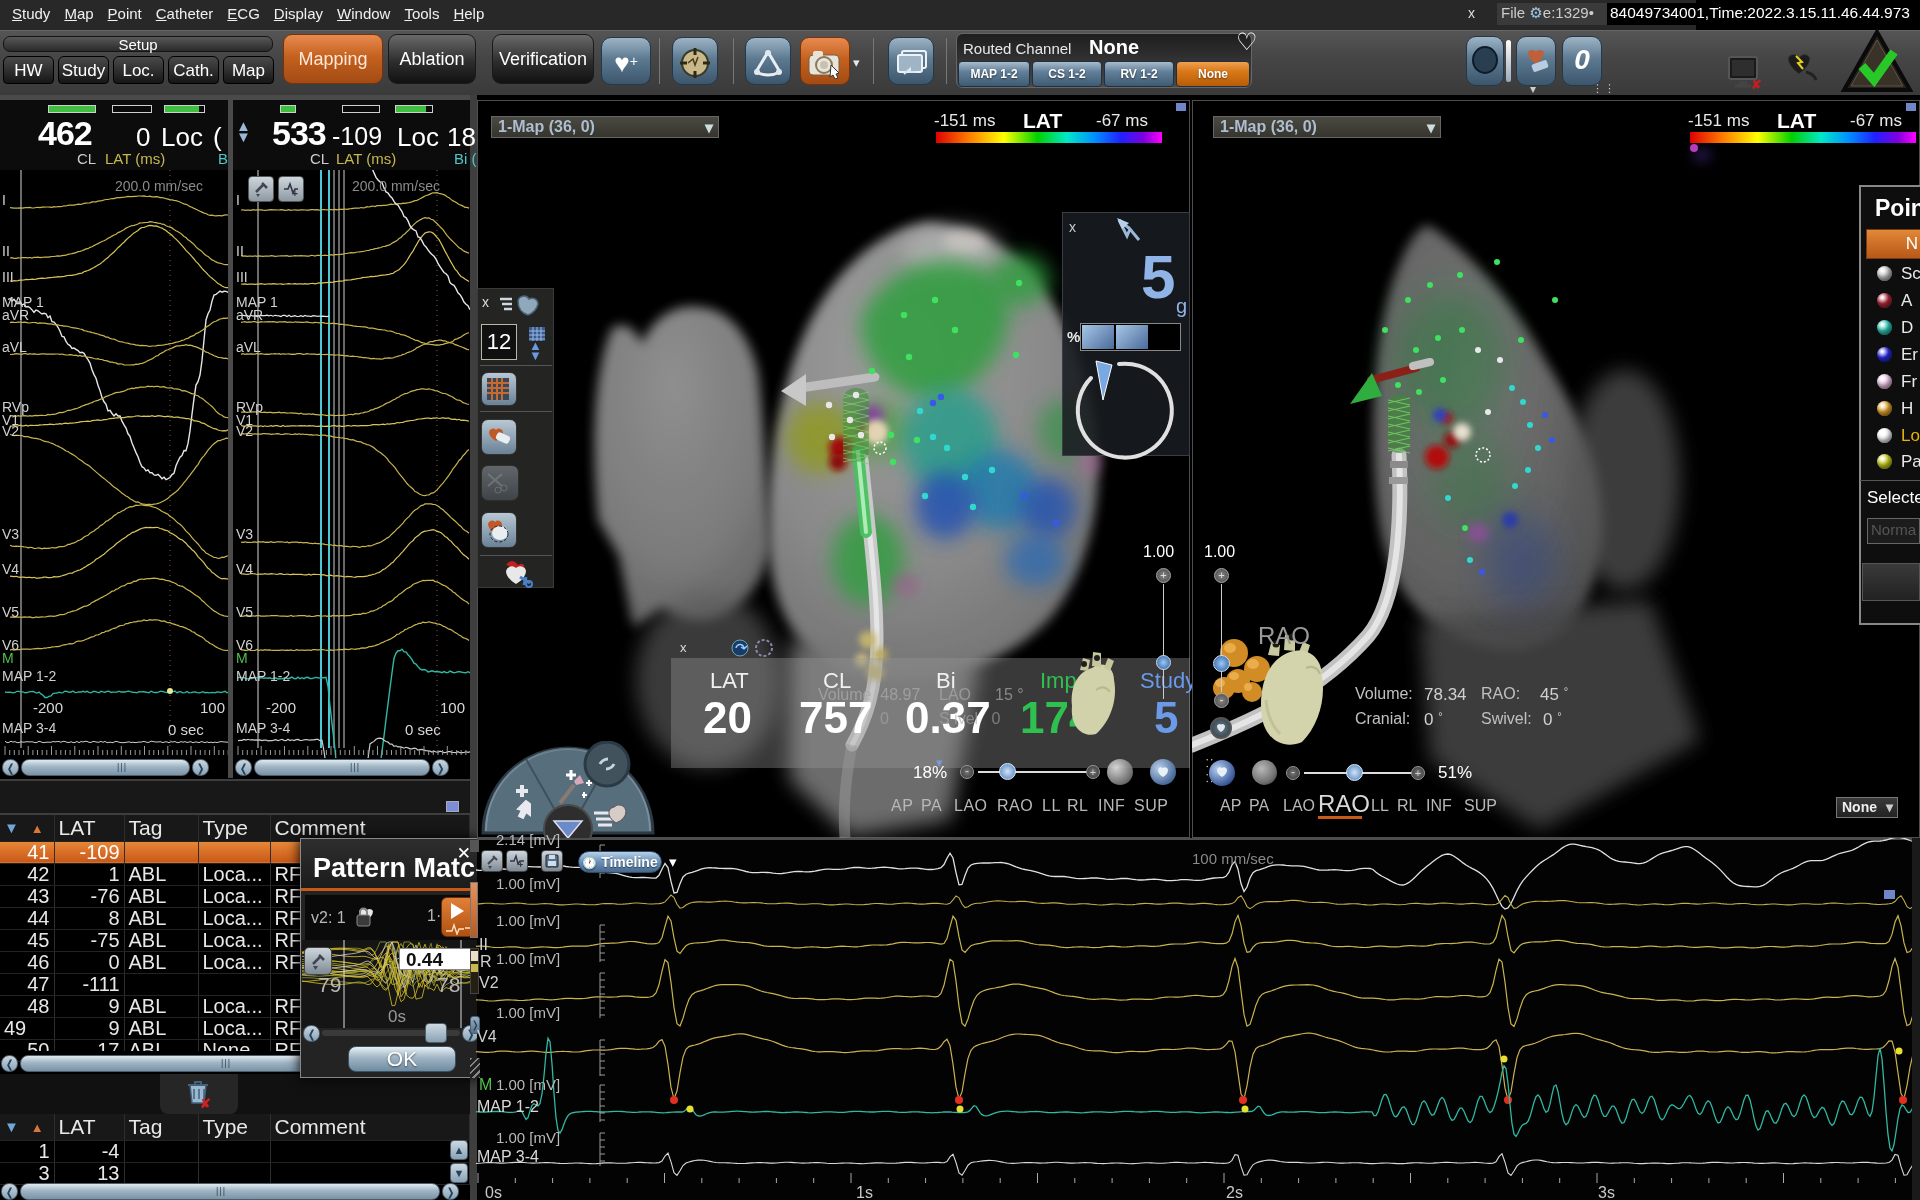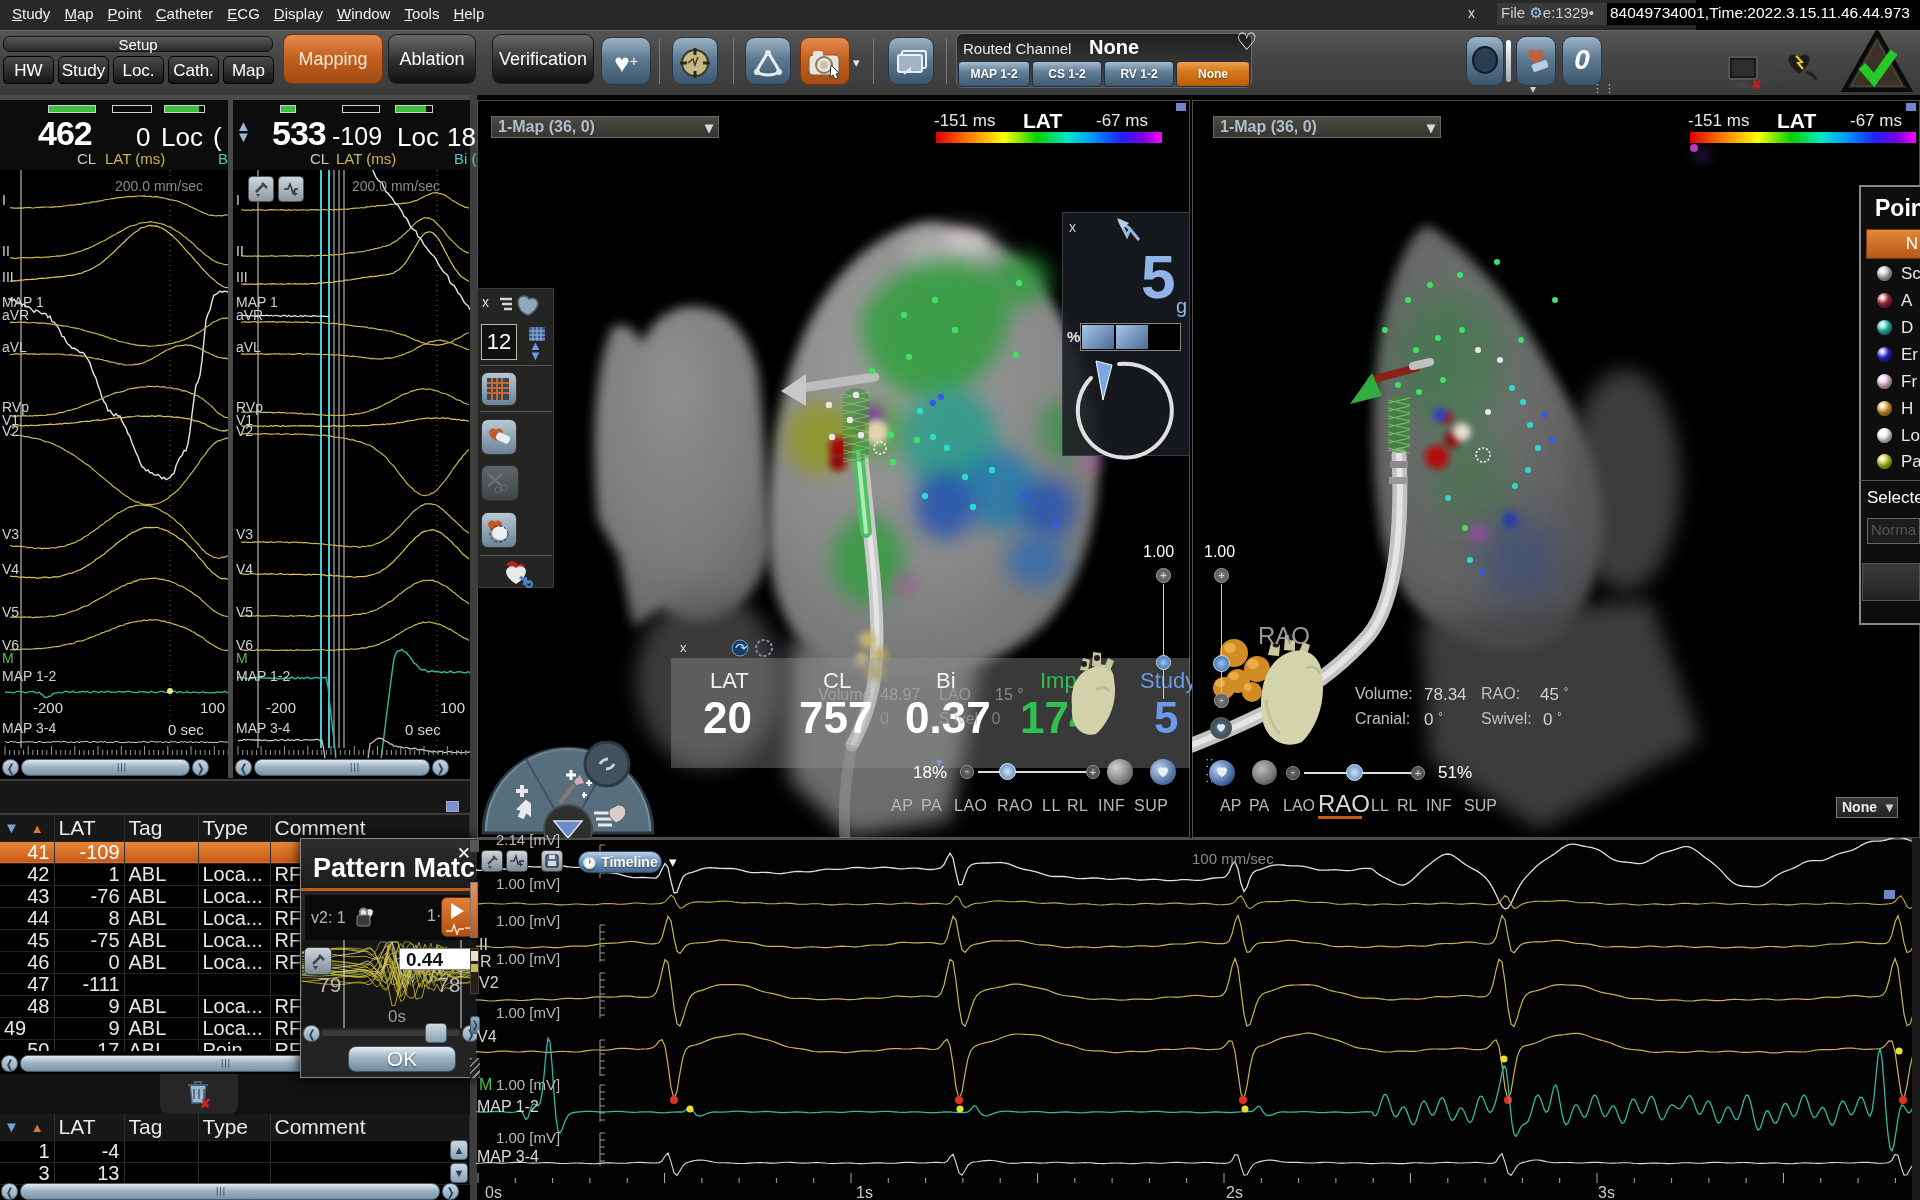--- a/index.html
+++ b/index.html
@@ -327,21 +327,21 @@
           <td style="">49</td>
           <td style="text-align:right;">9</td>
           <td style="">ABL</td>
           <td style="">Loca...</td>
           <td style="">RF#</td>
         </tr>
         <tr style="height:22px;">
           <td style="text-align:right;">50</td>
           <td style="text-align:right;">17</td>
           <td style="">ABL</td>
-          <td style="">Poin.</td>
+          <td style="">None.</td>
           <td style="">RF#</td>
         </tr>
       </tbody>
     </table>
   </div>
 <div class="abs" style="left:0;top:1051px;width:470px;height:6px;background:#000"></div>
 <div class="sbarrow" style="left:1px;top:1055px">❬</div>
 <div class="sb" style="left:20px;top:1055px;width:435px">
     <div style="position:absolute;left:200px;top:2px;color:#2e4a5e;font-size:9px;letter-spacing:1px">|||</div>
   </div>
@@ -837,21 +837,21 @@
 <div class="abs" style="left:1901px;top:291px;color:#e8e8e8;font-size:17px"> A</div>
 <div class="abs" style="left:1877px;top:320px;width:15px;height:15px;border-radius:50%;background:radial-gradient(circle at 35% 30%,#fff 5%,#2fc8b8 45%,#2fc8b8);box-shadow:inset -2px -3px 4px #0008"></div>
 <div class="abs" style="left:1901px;top:318px;color:#e8e8e8;font-size:17px">D</div>
 <div class="abs" style="left:1877px;top:347px;width:15px;height:15px;border-radius:50%;background:radial-gradient(circle at 35% 30%,#fff 5%,#2828e0 45%,#2828e0);box-shadow:inset -2px -3px 4px #0008"></div>
 <div class="abs" style="left:1901px;top:345px;color:#e8e8e8;font-size:17px">Er</div>
 <div class="abs" style="left:1877px;top:374px;width:15px;height:15px;border-radius:50%;background:radial-gradient(circle at 35% 30%,#fff 5%,#f0c8e8 45%,#f0c8e8);box-shadow:inset -2px -3px 4px #0008"></div>
 <div class="abs" style="left:1901px;top:372px;color:#e8e8e8;font-size:17px">Fr</div>
 <div class="abs" style="left:1877px;top:401px;width:15px;height:15px;border-radius:50%;background:radial-gradient(circle at 35% 30%,#fff 5%,#e8a830 45%,#e8a830);box-shadow:inset -2px -3px 4px #0008"></div>
 <div class="abs" style="left:1901px;top:399px;color:#e8e8e8;font-size:17px">H</div>
 <div class="abs" style="left:1877px;top:428px;width:15px;height:15px;border-radius:50%;background:radial-gradient(circle at 35% 30%,#fff 5%,#ffffff 45%,#ffffff);box-shadow:inset -2px -3px 4px #0008"></div>
-<div class="abs" style="left:1901px;top:426px;color:#e5e5e5;font-size:17px">Lo</div>
+<div class="abs" style="left:1901px;top:426px;color:#eab308;font-size:17px">Lo</div>
 <div class="abs" style="left:1877px;top:454px;width:15px;height:15px;border-radius:50%;background:radial-gradient(circle at 35% 30%,#fff 5%,#c8d020 45%,#c8d020);box-shadow:inset -2px -3px 4px #0008"></div>
 <div class="abs" style="left:1901px;top:452px;color:#e8e8e8;font-size:17px">Pa</div>
 <div class="abs" style="left:1860px;top:480px;width:60px;height:1px;background:#555"></div>
 <div class="abs" style="left:1867px;top:488px;color:#fff;font-size:17px">Selecte</div>
 <div class="abs" style="left:1867px;top:518px;width:53px;height:26px;background:#1c1c1c;border:1px solid #666;color:#555;font-size:15px;padding:2px 3px">Norma</div>
 <div class="abs" style="left:1862px;top:563px;width:58px;height:38px;background:linear-gradient(#3a3a3a,#222);border:1px solid #555"></div>
 <div class="abs" style="left:477px;top:838px;width:1443px;height:362px;background:#030303;border-top:2px solid #4e4e4e"></div>
 <svg class="abs" style="left:470px;top:838px" width="1450" height="362" viewBox="0 0 1450 362">
     <path d="M6.0 32.0 L9.0 32.3 L12.0 32.4 L15.0 32.2 L18.0 31.8 L21.0 31.4 L24.0 31.0 L27.0 30.8 L30.0 30.8 L33.0 31.0 L36.0 31.2 L39.0 31.3 L42.0 31.1 L45.0 30.8 L48.0 30.2 L51.0 29.6 L54.0 29.1 L57.0 28.7 L60.0 28.7 L63.0 28.8 L66.0 28.9 L69.0 29.0 L72.0 28.8 L75.0 28.5 L78.0 28.1 L81.0 27.6 L84.0 27.3 L87.0 27.3 L90.0 27.5 L93.0 27.9 L96.0 28.5 L99.0 28.9 L102.0 29.2 L105.0 29.4 L108.0 29.4 L111.0 29.4 L114.0 29.6 L117.0 30.0 L120.0 30.7 L123.0 31.5 L126.0 32.5 L129.0 33.3 L132.0 33.9 L135.0 34.3 L138.0 34.6 L141.0 34.8 L144.0 35.2 L147.0 35.7 L150.0 36.4 L153.0 37.3 L156.0 38.2 L159.0 38.9 L162.0 39.4 L165.0 39.6 L168.0 39.6 L171.0 39.5 L174.0 39.5 L177.0 39.6 L180.0 39.9 L183.0 40.2 L186.0 40.0 L189.0 37.3 L192.0 31.0 L195.0 25.5 L198.0 29.6 L201.0 43.4 L204.0 55.0 L207.0 54.4 L210.0 45.7 L213.0 38.9 L216.0 36.2 L219.0 35.2 L222.0 34.4 L225.0 33.4 L228.0 32.3 L231.0 31.2 L234.0 30.4 L237.0 29.8 L240.0 29.7 L243.0 29.8 L246.0 30.0 L249.0 30.3 L252.0 30.4 L255.0 30.5 L258.0 30.5 L261.0 30.5 L264.0 30.7 L267.0 31.2 L270.0 31.9 L273.0 32.7 L276.0 33.5 L279.0 34.2 L282.0 34.6 L285.0 34.7 L288.0 34.6 L291.0 34.4 L294.0 34.4 L297.0 34.5 L300.0 34.7 L303.0 35.1 L306.0 35.4 L309.0 35.6 L312.0 35.5 L315.0 35.1 L318.0 34.7 L321.0 34.1 L324.0 33.7 L327.0 33.5 L330.0 33.5 L333.0 33.7 L336.0 33.8 L339.0 33.8 L342.0 33.5 L345.0 33.1 L348.0 32.5 L351.0 31.9 L354.0 31.4 L357.0 31.2 L360.0 31.2 L363.0 31.3 L366.0 31.4 L369.0 31.4 L372.0 31.2 L375.0 30.8 L378.0 30.3 L381.0 29.8 L384.0 29.5 L387.0 29.4 L390.0 29.5 L393.0 29.8 L396.0 30.1 L399.0 30.3 L402.0 30.2 L405.0 30.0 L408.0 29.7 L411.0 29.4 L414.0 29.2 L417.0 29.3 L420.0 29.6 L423.0 30.0 L426.0 30.4 L429.0 30.8 L432.0 30.8 L435.0 30.7 L438.0 30.4 L441.0 30.2 L444.0 30.1 L447.0 30.2 L450.0 30.5 L453.0 30.9 L456.0 31.3 L459.0 31.5 L462.0 31.5 L465.0 31.2 L468.0 30.7 L471.0 29.6 L474.0 26.5 L477.0 20.2 L480.0 15.2 L483.0 20.0 L486.0 34.6 L489.0 46.8 L492.0 46.4 L495.0 37.5 L498.0 30.1 L501.0 27.0 L504.0 25.8 L507.0 25.3 L510.0 25.1 L513.0 25.0 L516.0 25.0 L519.0 25.0 L522.0 24.9 L525.0 24.7 L528.0 24.6 L531.0 24.5 L534.0 24.8 L537.0 25.5 L540.0 26.4 L543.0 27.6 L546.0 28.8 L549.0 29.9 L552.0 30.8 L555.0 31.5 L558.0 32.1 L561.0 32.7 L564.0 33.3 L567.0 34.2 L570.0 35.2 L573.0 36.2 L576.0 37.2 L579.0 37.9 L582.0 38.3 L585.0 38.5 L588.0 38.5 L591.0 38.5 L594.0 38.5 L597.0 38.8 L600.0 39.3 L603.0 39.8 L606.0 40.3 L609.0 40.6 L612.0 40.7 L615.0 40.5 L618.0 40.3 L621.0 40.0 L624.0 39.9 L627.0 40.0 L630.0 40.3 L633.0 40.7 L636.0 41.1 L639.0 41.3 L642.0 41.3 L645.0 41.1 L648.0 40.8 L651.0 40.5 L654.0 40.4 L657.0 40.5 L660.0 40.9 L663.0 41.3 L666.0 41.7 L669.0 42.0 L672.0 42.0 L675.0 41.8 L678.0 41.5 L681.0 41.3 L684.0 41.2 L687.0 41.4 L690.0 41.7 L693.0 42.1 L696.0 42.5 L699.0 42.7 L702.0 42.7 L705.0 42.4 L708.0 42.1 L711.0 41.7 L714.0 41.6 L717.0 41.6 L720.0 41.8 L723.0 42.1 L726.0 42.3 L729.0 42.3 L732.0 42.1 L735.0 41.6 L738.0 41.0 L741.0 40.5 L744.0 40.0 L747.0 39.8 L750.0 39.7 L753.0 39.6 L756.0 38.3 L759.0 34.1 L762.0 26.8 L765.0 23.4 L768.0 31.2 L771.0 45.6 L774.0 53.6 L777.0 49.0 L780.0 40.0 L783.0 34.6 L786.0 32.7 L789.0 31.8 L792.0 30.8 L795.0 29.8 L798.0 28.7 L801.0 27.7 L804.0 27.1 L807.0 26.8 L810.0 26.8 L813.0 27.0 L816.0 27.4 L819.0 27.6 L822.0 27.8 L825.0 27.9 L828.0 27.9 L831.0 28.1 L834.0 28.4 L837.0 29.1 L840.0 29.9 L843.0 30.7 L846.0 31.4 L849.0 32.0 L852.0 32.2 L855.0 32.1 L858.0 32.0 L861.0 31.8 L864.0 31.7 L867.0 31.8 L870.0 32.1 L873.0 32.4 L876.0 32.6 L879.0 32.6 L882.0 32.3 L885.0 31.8 L888.0 31.2 L891.0 30.7 L894.0 30.4 L897.0 30.3 L900.0 30.5 L903.0 31.5 L906.0 34.2 L909.0 36.4 L912.0 38.2 L915.0 39.8 L918.0 41.4 L921.0 43.1 L924.0 44.7 L927.0 46.0 L930.0 46.9 L933.0 47.0 L936.0 46.1 L939.0 44.4 L942.0 42.0 L945.0 39.2 L948.0 36.2 L951.0 33.3 L954.0 30.7 L957.0 28.2 L960.0 25.9 L963.0 23.6 L966.0 21.3 L969.0 19.2 L972.0 17.4 L975.0 16.3 L978.0 16.0 L981.0 16.7 L984.0 18.2 L987.0 20.2 L990.0 22.6 L993.0 24.9 L996.0 27.0 L999.0 28.8 L1002.0 30.4 L1005.0 31.9 L1008.0 33.6 L1011.0 35.7 L1014.0 38.2 L1017.0 41.3 L1020.0 45.3 L1023.0 50.4 L1026.0 56.5 L1029.0 63.0 L1032.0 68.4 L1035.0 71.0 L1038.0 69.9 L1041.0 65.5 L1044.0 59.1 L1047.0 52.6 L1050.0 47.1 L1053.0 42.7 L1056.0 39.1 L1059.0 35.9 L1062.0 32.8 L1065.0 29.8 L1068.0 27.0 L1071.0 24.6 L1074.0 22.5 L1077.0 20.7 L1080.0 18.8 L1083.0 16.9 L1086.0 14.7 L1089.0 12.4 L1092.0 10.1 L1095.0 8.2 L1098.0 6.8 L1101.0 6.2 L1104.0 6.1 L1107.0 6.6 L1110.0 7.3 L1113.0 8.0 L1116.0 8.6 L1119.0 9.1 L1122.0 9.7 L1125.0 10.5 L1128.0 11.7 L1131.0 13.3 L1134.0 15.4 L1137.0 17.6 L1140.0 19.7 L1143.0 21.4 L1146.0 22.7 L1149.0 23.4 L1152.0 23.8 L1155.0 24.0 L1158.0 24.3 L1161.0 24.7 L1164.0 25.1 L1167.0 25.5 L1170.0 25.6 L1173.0 25.1 L1176.0 24.1 L1179.0 22.5 L1182.0 20.6 L1185.0 18.7 L1188.0 17.0 L1191.0 15.6 L1194.0 14.6 L1197.0 13.8 L1200.0 13.0 L1203.0 12.2 L1206.0 11.2 L1209.0 10.1 L1212.0 9.1 L1215.0 8.6 L1218.0 8.7 L1221.0 9.6 L1224.0 11.2 L1227.0 13.2 L1230.0 15.6 L1233.0 17.9 L1236.0 20.2 L1239.0 22.3 L1242.0 24.5 L1245.0 26.9 L1248.0 29.6 L1251.0 32.6 L1254.0 35.9 L1257.0 39.2 L1260.0 42.2 L1263.0 44.7 L1266.0 46.4 L1269.0 47.5 L1272.0 48.0 L1275.0 48.3 L1278.0 48.5 L1281.0 48.7 L1284.0 48.9 L1287.0 48.8 L1290.0 48.4 L1293.0 47.3 L1296.0 45.7 L1299.0 43.6 L1302.0 41.2 L1305.0 38.8 L1308.0 36.7 L1311.0 35.0 L1314.0 33.7 L1317.0 32.6 L1320.0 31.5 L1323.0 30.3 L1326.0 28.8 L1329.0 27.2 L1332.0 25.5 L1335.0 24.2 L1338.0 23.2 L1341.0 22.7 L1344.0 22.7 L1347.0 22.7 L1350.0 22.7 L1353.0 22.3 L1356.0 21.4 L1359.0 20.2 L1362.0 18.7 L1365.0 17.3 L1368.0 16.0 L1371.0 15.1 L1374.0 14.4 L1377.0 13.7 L1380.0 13.0 L1383.0 11.9 L1386.0 10.4 L1389.0 8.7 L1392.0 6.9 L1395.0 5.4 L1398.0 4.2 L1401.0 3.5 L1404.0 3.2 L1407.0 3.1 L1410.0 3.0 L1413.0 2.6 L1416.0 2.0 L1419.0 1.1 L1422.0 0.2 L1425.0 -0.5 L1428.0 -0.7 L1431.0 -0.4 L1434.0 0.3 L1437.0 1.4 L1440.0 2.5 L1443.0 3.5 L1446.0 4.4 L1449.0 5.2" fill="none" stroke="#e0e0e0" stroke-width="1.3"></path>
     <path d="M6.0 66.3 L9.0 65.9 L12.0 65.6 L15.0 65.3 L18.0 65.2 L21.0 65.3 L24.0 65.6 L27.0 65.8 L30.0 66.0 L33.0 66.0 L36.0 65.8 L39.0 65.5 L42.0 65.2 L45.0 65.1 L48.0 65.1 L51.0 65.3 L54.0 65.6 L57.0 66.0 L60.0 66.2 L63.0 66.3 L66.0 66.2 L69.0 66.0 L72.0 65.8 L75.0 65.6 L78.0 65.7 L81.0 65.9 L84.0 66.3 L87.0 66.6 L90.0 66.9 L93.0 66.9 L96.0 66.8 L99.0 66.5 L102.0 66.2 L105.0 66.0 L108.0 66.0 L111.0 66.2 L114.0 66.4 L117.0 66.7 L120.0 66.8 L123.0 66.8 L126.0 66.6 L129.0 66.2 L132.0 65.8 L135.0 65.6 L138.0 65.5 L141.0 65.6 L144.0 65.8 L147.0 66.1 L150.0 66.2 L153.0 66.1 L156.0 65.9 L159.0 65.6 L162.0 65.2 L165.0 65.0 L168.0 65.0 L171.0 65.2 L174.0 65.5 L177.0 65.8 L180.0 66.0 L183.0 66.0 L186.0 65.8 L189.0 65.6 L192.0 65.1 L195.0 63.9 L198.0 60.5 L201.0 57.1 L204.0 59.5 L207.0 66.3 L210.0 70.2 L213.0 69.5 L216.0 67.0 L219.0 65.4 L222.0 64.5 L225.0 64.1 L228.0 63.9 L231.0 63.9 L234.0 64.0 L237.0 64.1 L240.0 64.1 L243.0 64.0 L246.0 63.7 L249.0 63.4 L252.0 63.2 L255.0 63.1 L258.0 63.2 L261.0 63.5 L264.0 64.0 L267.0 64.4 L270.0 64.8 L273.0 64.9 L276.0 64.9 L279.0 64.7 L282.0 64.6 L285.0 64.5 L288.0 64.7 L291.0 64.9 L294.0 65.3 L297.0 65.6 L300.0 65.8 L303.0 65.8 L306.0 65.7 L309.0 65.4 L312.0 65.2 L315.0 65.0 L318.0 65.1 L321.0 65.4 L324.0 65.7 L327.0 66.1 L330.0 66.3 L333.0 66.3 L336.0 66.2 L339.0 66.0 L342.0 65.8 L345.0 65.7 L348.0 65.8 L351.0 66.0 L354.0 66.4 L357.0 66.7 L360.0 66.9 L363.0 66.9 L366.0 66.7 L369.0 66.4 L372.0 66.2 L375.0 66.0 L378.0 66.0 L381.0 66.2 L384.0 66.5 L387.0 66.7 L390.0 66.8 L393.0 66.7 L396.0 66.4 L399.0 66.1 L402.0 65.7 L405.0 65.5 L408.0 65.5 L411.0 65.6 L414.0 65.9 L417.0 66.1 L420.0 66.2 L423.0 66.1 L426.0 65.8 L429.0 65.5 L432.0 65.2 L435.0 65.0 L438.0 65.1 L441.0 65.3 L444.0 65.6 L447.0 65.9 L450.0 66.1 L453.0 66.1 L456.0 65.9 L459.0 65.6 L462.0 65.4 L465.0 65.3 L468.0 65.4 L471.0 65.7 L474.0 66.0 L477.0 66.2 L480.0 65.3 L483.0 61.8 L486.0 57.9 L489.0 59.8 L492.0 66.0 L495.0 69.6 L498.0 68.8 L501.0 66.8 L504.0 65.7 L507.0 65.3 L510.0 65.2 L513.0 64.8 L516.0 64.3 L519.0 63.8 L522.0 63.3 L525.0 63.0 L528.0 62.9 L531.0 63.0 L534.0 63.2 L537.0 63.5 L540.0 63.7 L543.0 63.7 L546.0 63.6 L549.0 63.4 L552.0 63.3 L555.0 63.4 L558.0 63.7 L561.0 64.1 L564.0 64.6 L567.0 65.0 L570.0 65.3 L573.0 65.4 L576.0 65.3 L579.0 65.1 L582.0 64.9 L585.0 64.9 L588.0 65.1 L591.0 65.4 L594.0 65.8 L597.0 66.2 L600.0 66.3 L603.0 66.3 L606.0 66.2 L609.0 65.9 L612.0 65.8 L615.0 65.7 L618.0 65.9 L621.0 66.2 L624.0 66.5 L627.0 66.8 L630.0 67.0 L633.0 66.9 L636.0 66.7 L639.0 66.4 L642.0 66.1 L645.0 66.0 L648.0 66.0 L651.0 66.2 L654.0 66.5 L657.0 66.7 L660.0 66.8 L663.0 66.6 L666.0 66.3 L669.0 65.9 L672.0 65.6 L675.0 65.4 L678.0 65.5 L681.0 65.6 L684.0 65.9 L687.0 66.1 L690.0 66.1 L693.0 66.0 L696.0 65.7 L699.0 65.4 L702.0 65.1 L705.0 65.0 L708.0 65.1 L711.0 65.4 L714.0 65.7 L717.0 66.0 L720.0 66.1 L723.0 66.1 L726.0 65.9 L729.0 65.6 L732.0 65.4 L735.0 65.4 L738.0 65.6 L741.0 65.9 L744.0 66.3 L747.0 66.6 L750.0 66.7 L753.0 66.7 L756.0 66.4 L759.0 66.1 L762.0 65.6 L765.0 63.7 L768.0 59.7 L771.0 57.7 L774.0 62.2 L777.0 68.6 L780.0 70.7 L783.0 68.9 L786.0 66.4 L789.0 65.0 L792.0 64.3 L795.0 63.8 L798.0 63.6 L801.0 63.6 L804.0 63.6 L807.0 63.6 L810.0 63.5 L813.0 63.3 L816.0 62.9 L819.0 62.6 L822.0 62.3 L825.0 62.4 L828.0 62.6 L831.0 63.0 L834.0 63.6 L837.0 64.0 L840.0 64.3 L843.0 64.5 L846.0 64.5 L849.0 64.4 L852.0 64.4 L855.0 64.5 L858.0 64.8 L861.0 65.2 L864.0 65.7 L867.0 66.1 L870.0 66.3 L873.0 66.3 L876.0 66.1 L879.0 65.9 L882.0 65.7 L885.0 65.8 L888.0 65.9 L891.0 66.3 L894.0 66.6 L897.0 66.9 L900.0 67.0 L903.0 66.9 L906.0 66.6 L909.0 66.3 L912.0 66.0 L915.0 66.0 L918.0 66.1 L921.0 66.3 L924.0 66.5 L927.0 66.7 L930.0 66.7 L933.0 66.5 L936.0 66.2 L939.0 65.8 L942.0 65.5 L945.0 65.4 L948.0 65.4 L951.0 65.7 L954.0 65.9 L957.0 66.1 L960.0 66.1 L963.0 65.9 L966.0 65.6 L969.0 65.3 L972.0 65.1 L975.0 65.0 L978.0 65.2 L981.0 65.5 L984.0 65.8 L987.0 66.0 L990.0 66.1 L993.0 66.1 L996.0 65.8 L999.0 65.6 L1002.0 65.4 L1005.0 65.5 L1008.0 65.7 L1011.0 66.0 L1014.0 66.4 L1017.0 66.6 L1020.0 66.7 L1023.0 66.6 L1026.0 66.2 L1029.0 64.8 L1032.0 61.1 L1035.0 57.4 L1038.0 59.7 L1041.0 66.4 L1044.0 70.3 L1047.0 69.7 L1050.0 67.4 L1053.0 65.8 L1056.0 64.9 L1059.0 64.3 L1062.0 63.7 L1065.0 63.4 L1068.0 63.3 L1071.0 63.3 L1074.0 63.4 L1077.0 63.4 L1080.0 63.3 L1083.0 63.1 L1086.0 62.9 L1089.0 62.6 L1092.0 62.5 L1095.0 62.6 L1098.0 63.0 L1101.0 63.5 L1104.0 64.0 L1107.0 64.5 L1110.0 64.7 L1113.0 64.8 L1116.0 64.7 L1119.0 64.6 L1122.0 64.6 L1125.0 64.8 L1128.0 65.1 L1131.0 65.5 L1134.0 66.0 L1137.0 66.3 L1140.0 66.4 L1143.0 66.3 L1146.0 66.1 L1149.0 65.9 L1152.0 65.8 L1155.0 65.8 L1158.0 66.0 L1161.0 66.4 L1164.0 66.7 L1167.0 66.9 L1170.0 67.0 L1173.0 66.8 L1176.0 66.5 L1179.0 66.2 L1182.0 66.0 L1185.0 65.9 L1188.0 66.1 L1191.0 66.3 L1194.0 66.6 L1197.0 66.7 L1200.0 66.6 L1203.0 66.4 L1206.0 66.0 L1209.0 65.7 L1212.0 65.4 L1215.0 65.3 L1218.0 65.4 L1221.0 65.7 L1224.0 65.9 L1227.0 66.1 L1230.0 66.0 L1233.0 65.8 L1236.0 65.5 L1239.0 65.2 L1242.0 65.0 L1245.0 65.0 L1248.0 65.2 L1251.0 65.6 L1254.0 65.9 L1257.0 66.1 L1260.0 66.2 L1263.0 66.1 L1266.0 65.8 L1269.0 65.6 L1272.0 65.5 L1275.0 65.5 L1278.0 65.8 L1281.0 66.2 L1284.0 66.5 L1287.0 66.8 L1290.0 66.8 L1293.0 66.7 L1296.0 66.4 L1299.0 66.2 L1302.0 66.0 L1305.0 66.0 L1308.0 66.2 L1311.0 66.5 L1314.0 66.8 L1317.0 66.9 L1320.0 66.9 L1323.0 66.7 L1326.0 66.3 L1329.0 66.0 L1332.0 65.7 L1335.0 65.7 L1338.0 65.8 L1341.0 66.0 L1344.0 66.2 L1347.0 66.3 L1350.0 66.3 L1353.0 66.0 L1356.0 65.6 L1359.0 65.3 L1362.0 65.1 L1365.0 65.1 L1368.0 65.2 L1371.0 65.5 L1374.0 65.8 L1377.0 66.0 L1380.0 66.0 L1383.0 65.8 L1386.0 65.5 L1389.0 65.3 L1392.0 65.2 L1395.0 65.3 L1398.0 65.5 L1401.0 65.9 L1404.0 66.2 L1407.0 66.4 L1410.0 66.5 L1413.0 66.3 L1416.0 66.1 L1419.0 65.8 L1422.0 65.3 L1425.0 63.6 L1428.0 59.8 L1431.0 57.8 L1434.0 62.4 L1437.0 68.7 L1440.0 70.7 L1443.0 68.8 L1446.0 66.3 L1449.0 64.9" fill="none" stroke="#c0ac4a" stroke-width="1.1"></path>

